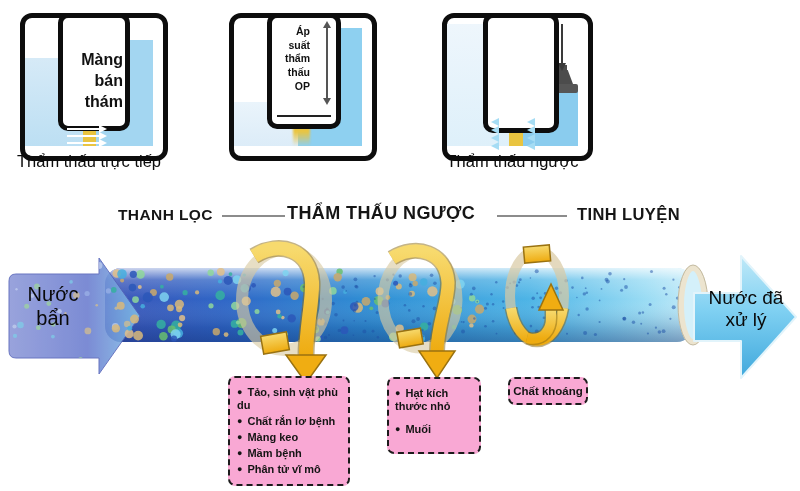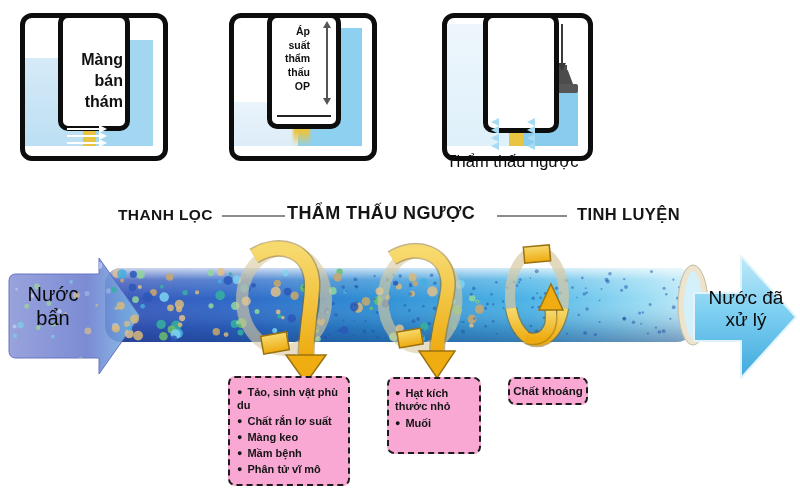--- a/index.html
+++ b/index.html
@@ -59,20 +59,21 @@
     <div class="water" style="left:64px;top:22px;width:64px;height:106px;background:#a3d6f1;"></div>
     <div class="strip" style="left:58px;top:100px;width:13px;height:28px;"></div>
     <div class="flow-arrow" style="left:42px;top:103px;width:32px;"></div>
     <div class="flow-arrow" style="left:42px;top:110px;width:32px;"></div>
     <div class="flow-arrow" style="left:42px;top:117px;width:32px;"></div>
     <div class="flow-arrow" style="left:42px;top:124px;width:32px;"></div>
     <div class="tube" style="left:33px;top:-5px;width:62px;height:108px;">
       <div class="tube-text" style="left:2px;right:2px;top:32px;font-size:16px;line-height:1.3;">Màng bán thám</div>
     </div>
   </div>
+  <div class="caption" style="left:10px;width:158px;">Thẩm thấu trực tiếp</div>
 
   <div class="beaker b2">
     <div class="water" style="left:0;top:84px;width:64px;height:44px;background:linear-gradient(180deg,#eaf4fb,#dcecf8);"></div>
     <div class="water" style="left:64px;top:10px;width:64px;height:118px;background:#8ed0f0;"></div>
     <div class="strip strip-fade" style="left:59px;top:96px;width:17px;height:32px;"></div>
     <div class="tube" style="left:33px;top:-5px;width:64px;height:106px;">
       <div class="tube-text" style="left:4px;width:34px;top:7px;font-size:10.5px;line-height:1.3;">Áp suất thẩm thấu OP</div>
       <div class="varrow" style="right:8px;top:9px;height:72px;"></div>
       <div class="tube2-line"></div>
     </div>
@@ -461,27 +462,27 @@
       <path d="M527,100 C545,104 551,90 551,80 L551,72" fill="none" stroke="url(#gGold)" stroke-width="10"></path>
       <polygon points="539,72 563,72 551,46" fill="#f0ad12" stroke="#9a7210" stroke-width="1.5"></polygon>
     </g>
   </svg>
 
   <div class="pipe-text" style="left:14px;top:283px;width:78px;">Nước bẩn</div>
   <div class="pipe-text" style="left:699px;top:287px;width:94px;font-size:19px;">Nước đã xử lý</div>
 
   <div class="dashed-box" style="left:228px;top:376px;width:122px;height:110px;padding:8px 4px 8px 7px;">
       <div class="box-item bulleted">Tảo, sinh vật phù du</div>
-      <div class="box-item bulleted">Chất rắn lơ suất</div>
+      <div class="box-item bulleted">Chất rắn lơ bệnh</div>
       <div class="box-item bulleted">Màng keo</div>
       <div class="box-item bulleted">Mầm bệnh</div>
       <div class="box-item bulleted">Phân tử vĩ mô</div>
     </div>
 
-  <div class="dashed-box" style="left:387px;top:377px;width:94px;height:77px;padding:8px 4px 10px 6px;justify-content:flex-start;row-gap:5px;">
+  <div class="dashed-box" style="left:387px;top:377px;width:94px;height:77px;padding:8px 4px 10px 6px;justify-content:flex-start;row-gap:11px;">
       <div class="box-item bulleted">Hạt kích thước nhỏ</div>
       <div class="box-item bulleted">Muối</div>
     </div>
 
   <div class="dashed-box" style="left:508px;top:377px;width:80px;height:28px;justify-content:center;">
     <div class="plain-label">Chất khoáng</div>
   </div>
 
 </div>
 

